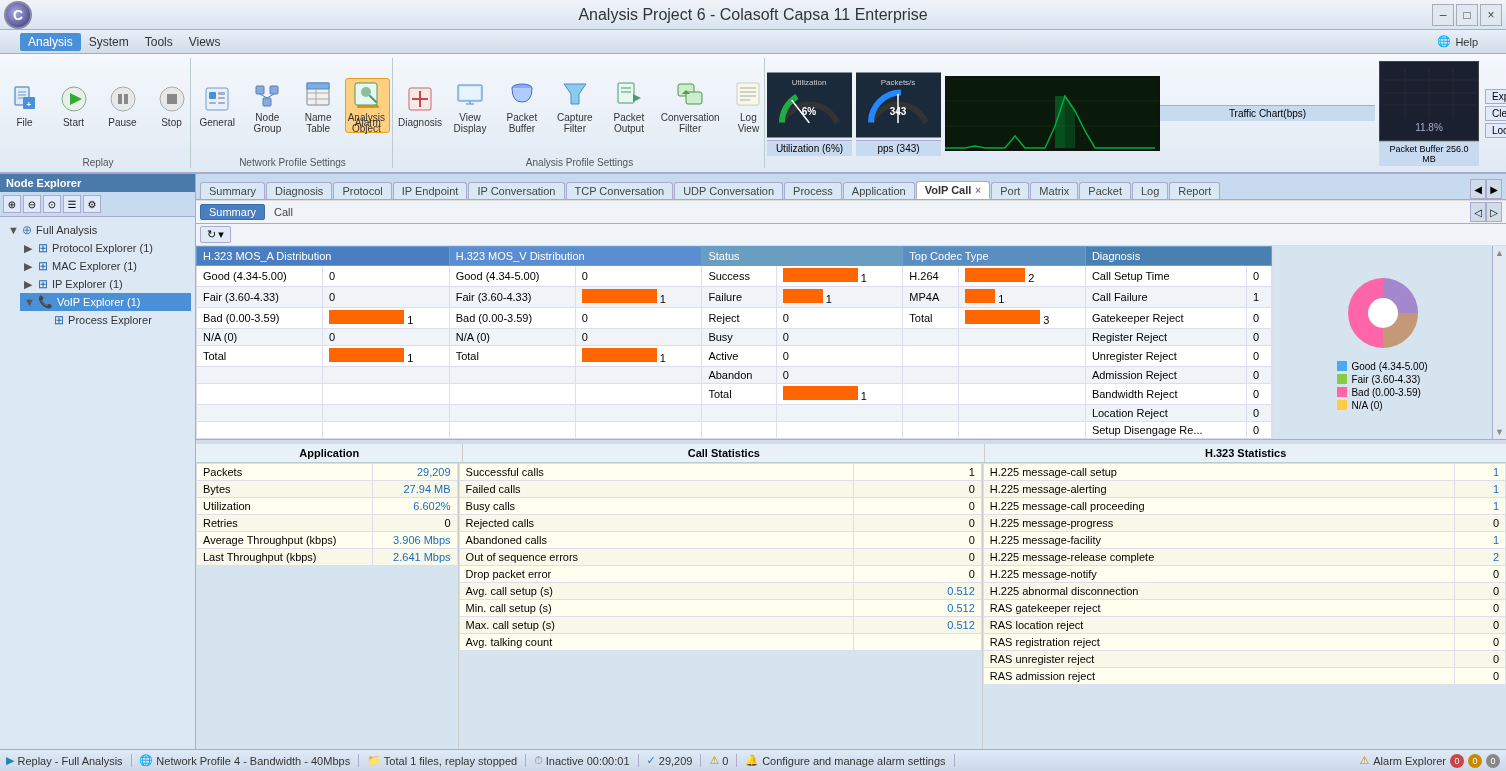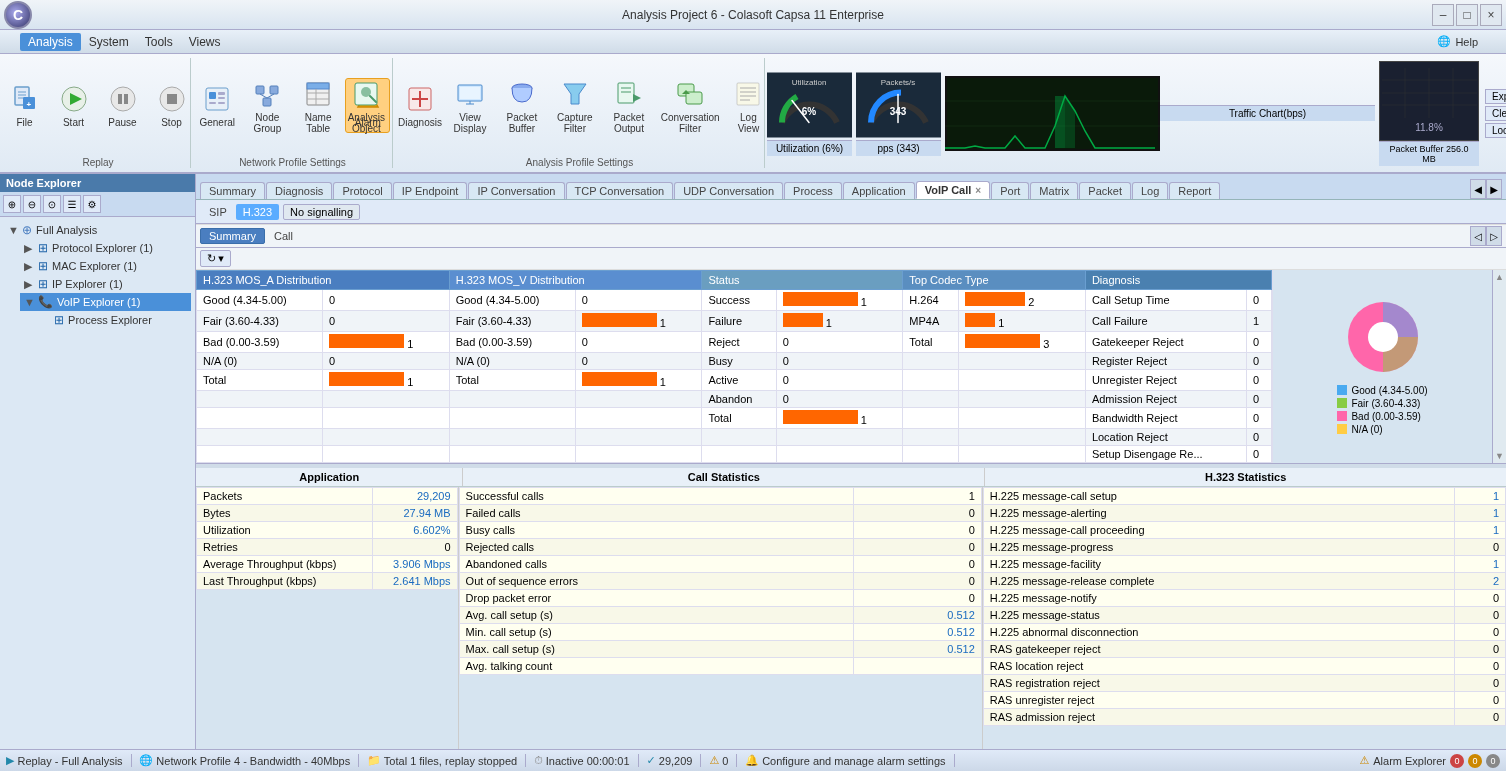--- a/index.html
+++ b/index.html
@@ -1,20 +1,20 @@
 <!DOCTYPE html>
 <html><head>
   <meta charset="utf-8">
   <style>
     * { margin: 0; padding: 0; box-sizing: border-box; }
     body { font-family: 'Segoe UI', Tahoma, sans-serif; font-size: 11px; background: #d6e4f0; width: 1506px; height: 771px; overflow: hidden; }
 
     
     .title-bar { background: linear-gradient(to bottom, #f0f4f8, #d8e4f0); height: 30px; display: flex; align-items: center; justify-content: center; border-bottom: 1px solid #aac; position: relative; }
-    .title-bar-text { font-size: 12px; color: #333; }
+    .title-bar-text { font-size: 16px; color: #333; }
     .title-bar-controls { position: absolute; right: 4px; top: 4px; display: flex; gap: 2px; }
     .title-btn { width: 22px; height: 22px; background: #e0e8f0; border: 1px solid #aab; display: flex; align-items: center; justify-content: center; cursor: pointer; font-size: 12px; color: #444; }
 
     
     .menu-bar { background: linear-gradient(to bottom, #e8f0f8, #d0dce8); height: 24px; display: flex; align-items: center; padding: 0 20px; border-bottom: 1px solid #aac; }
     .menu-item { padding: 2px 8px; cursor: pointer; font-size: 12px; color: #333; border-radius: 2px; }
     .menu-item:hover, .menu-item.active { background: #4a90d9; color: white; }
     .help-btn { margin-left: auto; display: flex; align-items: center; gap: 4px; padding: 2px 8px; cursor: pointer; color: #333; }
 
     
@@ -499,25 +499,20 @@
         </div>
       <div class="tab">
           <span>Report</span>
         </div>
       <div class="nav-arrows" style="margin-left:auto;">
         <div class="nav-arrow">◀</div>
         <div class="nav-arrow">▶</div>
       </div>
     </div>
 
-    <div class="sub-tab-bar">
-      <span class="sub-tab">SIP</span>
-      <span class="protocol-tag sub-tab">H.323</span>
-      <span class="no-sig-tag">No signalling</span>
-    </div>
 
     <div class="sub-tab-bar" style="background:#f0f4f8;border-top:1px solid #ddd;">
       <span class="sub-tab active">Summary</span>
       <span class="sub-tab">Call</span>
       <div style="margin-left:auto;display:flex;">
         <div class="nav-arrow">◁</div>
         <div class="nav-arrow">▷</div>
       </div>
     </div>
 
@@ -808,24 +803,20 @@
                 </tr>
                 <tr class="yellow-bg">
                   <td>H.225 message-release complete</td>
                   <td style="color:#1a6bc0;text-align:right;">2</td>
                 </tr>
                 <tr class="yellow-bg">
                   <td>H.225 message-notify</td>
                   <td style="text-align:right;">0</td>
                 </tr>
                 <tr class="yellow-bg">
-                  <td>H.225 message-status</td>
-                  <td style="text-align:right;">0</td>
-                </tr>
-                <tr class="yellow-bg">
                   <td>H.225 abnormal disconnection</td>
                   <td style="text-align:right;">0</td>
                 </tr>
                 <tr class="yellow-bg">
                   <td>RAS gatekeeper reject</td>
                   <td style="text-align:right;">0</td>
                 </tr>
                 <tr class="yellow-bg">
                   <td>RAS location reject</td>
                   <td style="text-align:right;">0</td>

